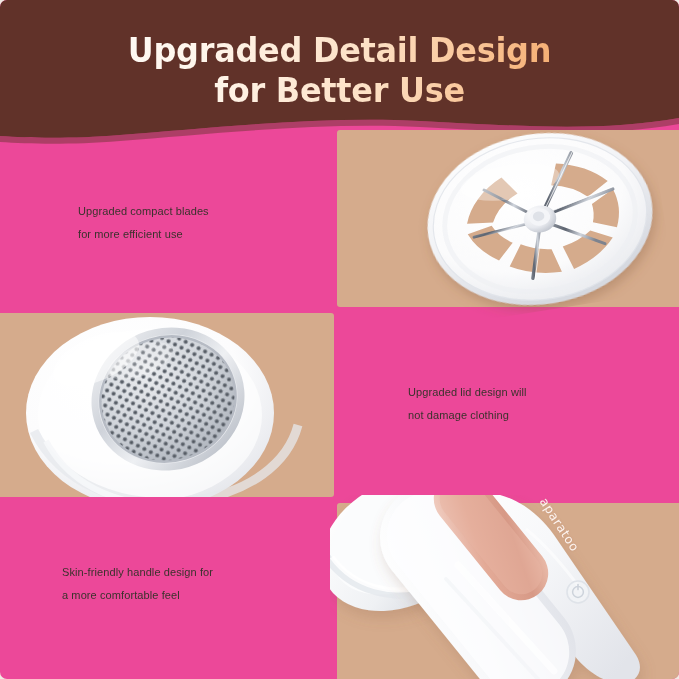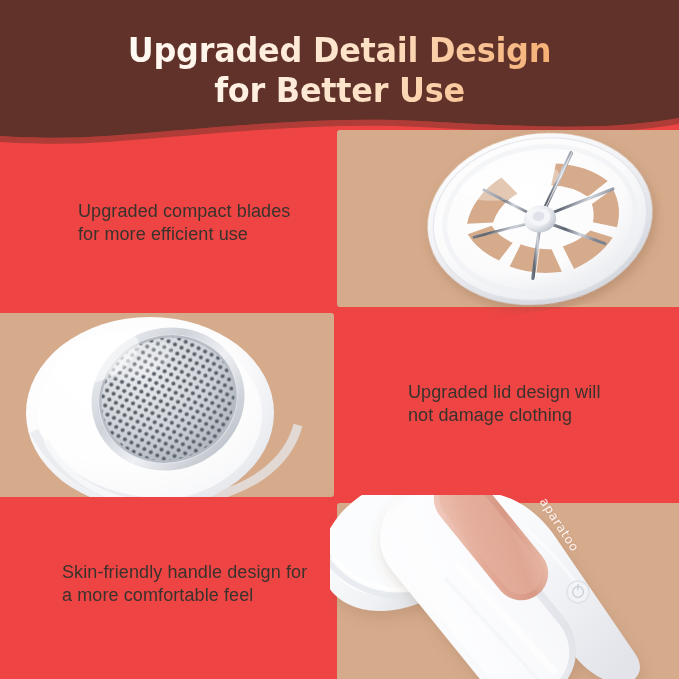--- a/index.html
+++ b/index.html
@@ -2,21 +2,21 @@
 <html><head>
 <meta charset="utf-8">
 <style>
   html,body{margin:0;padding:0;}
   body{
     width:679px;height:679px;
     background:#f0ebe3;
     font-family:"Liberation Sans",sans-serif;
     overflow:hidden;
   }
-  #page{position:relative;width:679px;height:679px;overflow:hidden;background:#ef4444;}
+  #page{position:relative;width:679px;height:679px;overflow:hidden;background:#ec4899;border-radius:7px;}
 
   
   .panel{position:absolute;overflow:hidden;}
   .p-tr{left:337px;top:130px;width:342px;height:177px;background:#d5ab8c;border-radius:3px 0 0 3px;}
   .p-ml{left:0px;top:313px;width:334px;height:184px;background:#d5ab8c;border-radius:0 3px 3px 0;}
   .p-br{left:337px;top:503px;width:342px;height:176px;background:#d5ab8c;border-radius:3px 0 0 0;}
 
   
   .header{position:absolute;left:0;top:0;width:679px;height:160px;}
   .header svg{position:absolute;left:0;top:0;}
@@ -38,21 +38,21 @@
     -webkit-text-fill-color:transparent;
     display:block;
     transform:scaleX(0.94);
   }
   .title-line.l2{font-size:34px;}
 
   
   .caption{
     position:absolute;
     color:#3a322c;
-    font-size:18px;
+    font-size:11px;
     line-height:23px;
     font-family:"Liberation Sans",sans-serif;
     letter-spacing:0.1px;
     white-space:pre-line;
     z-index:4;
   }
   .cap-1{left:78px;top:200px;width:250px;}
   .cap-2{left:408px;top:381px;width:250px;}
   .cap-3{left:62px;top:561px;width:268px;}
 

